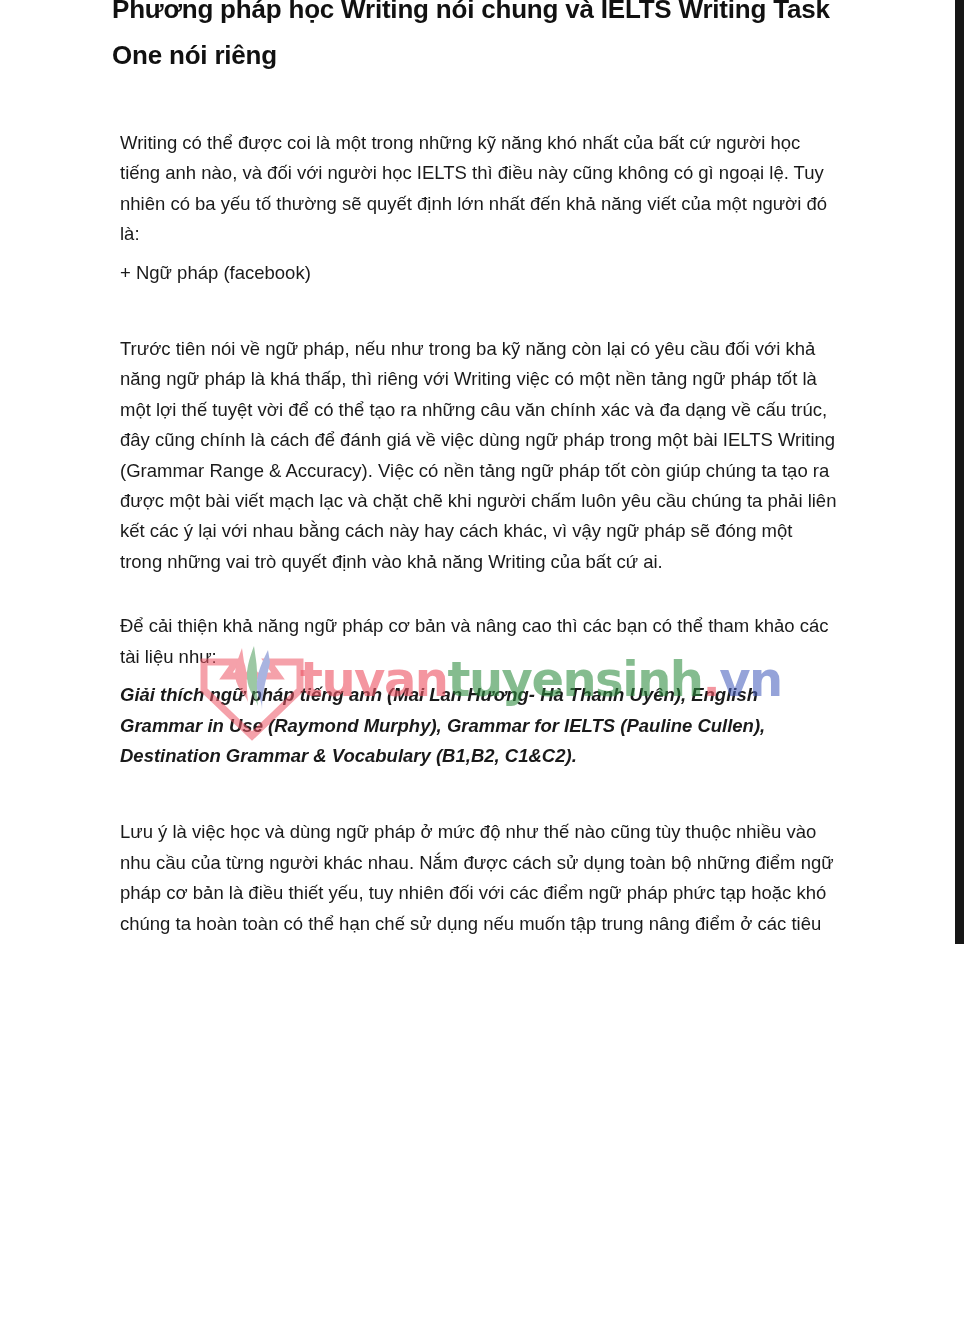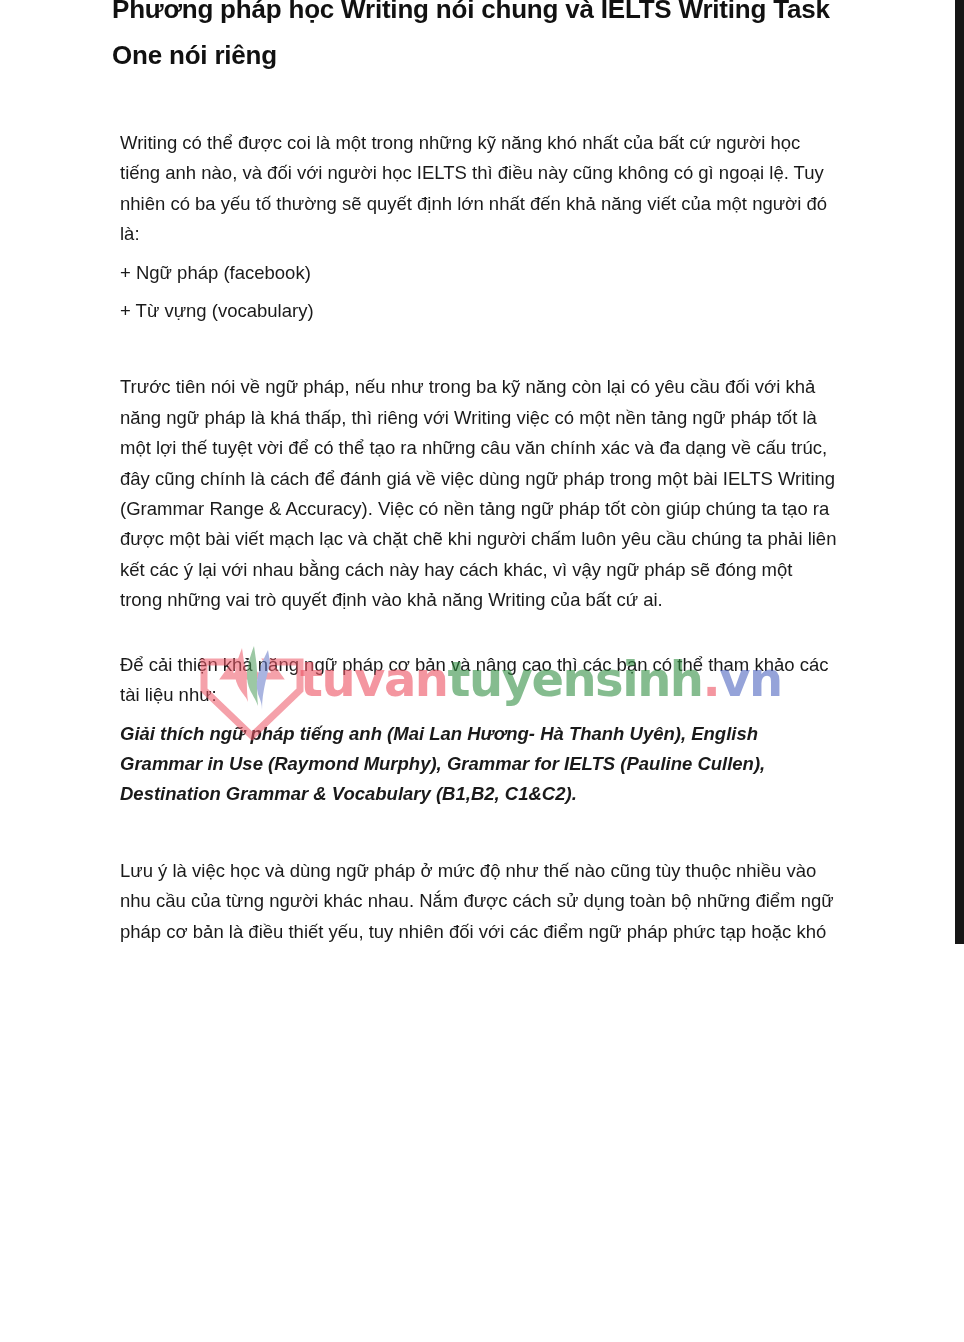--- a/index.html
+++ b/index.html
@@ -141,21 +141,20 @@
   <div class="content">
 
     <h1 class="doc-title">Phương pháp học Writing nói chung và IELTS Writing Task One nói riêng</h1>
 
     <div class="gap-lg"></div>
 
     <p class="body-block">Writing có thể được coi là một trong những kỹ năng khó nhất của bất cứ người học tiếng anh nào, và đối với người học IELTS thì điều này cũng không có gì ngoại lệ. Tuy nhiên có ba yếu tố thường sẽ quyết định lớn nhất đến khả năng viết của một người đó là:</p>
 
     <p class="body-block">+ Ngữ pháp (facebook)</p>
 
-    <p class="body-block">+ Từ vựng (vocabulary)</p>
 
 
     <div class="gap-md"></div>
 
     <p class="body-block">Trước tiên nói về ngữ pháp, nếu như trong ba kỹ năng còn lại có yêu cầu đối với khả năng ngữ pháp là khá thấp, thì riêng với Writing việc có một nền tảng ngữ pháp tốt là một lợi thế tuyệt vời để có thể tạo ra những câu văn chính xác và đa dạng về cấu trúc, đây cũng chính là cách để đánh giá về việc dùng ngữ pháp trong một bài IELTS Writing (Grammar Range &amp; Accuracy). Việc có nền tảng ngữ pháp tốt còn giúp chúng ta tạo ra được một bài viết mạch lạc và chặt chẽ khi người chấm luôn yêu cầu chúng ta phải liên kết các ý lại với nhau bằng cách này hay cách khác, vì vậy ngữ pháp sẽ đóng một trong những vai trò quyết định vào khả năng Writing của bất cứ ai.</p>
 
     <div class="gap-sm"></div>
 
     <p class="body-block">Để cải thiện khả năng ngữ pháp cơ bản và nâng cao thì các bạn có thể tham khảo các tài liệu như:</p>
 

